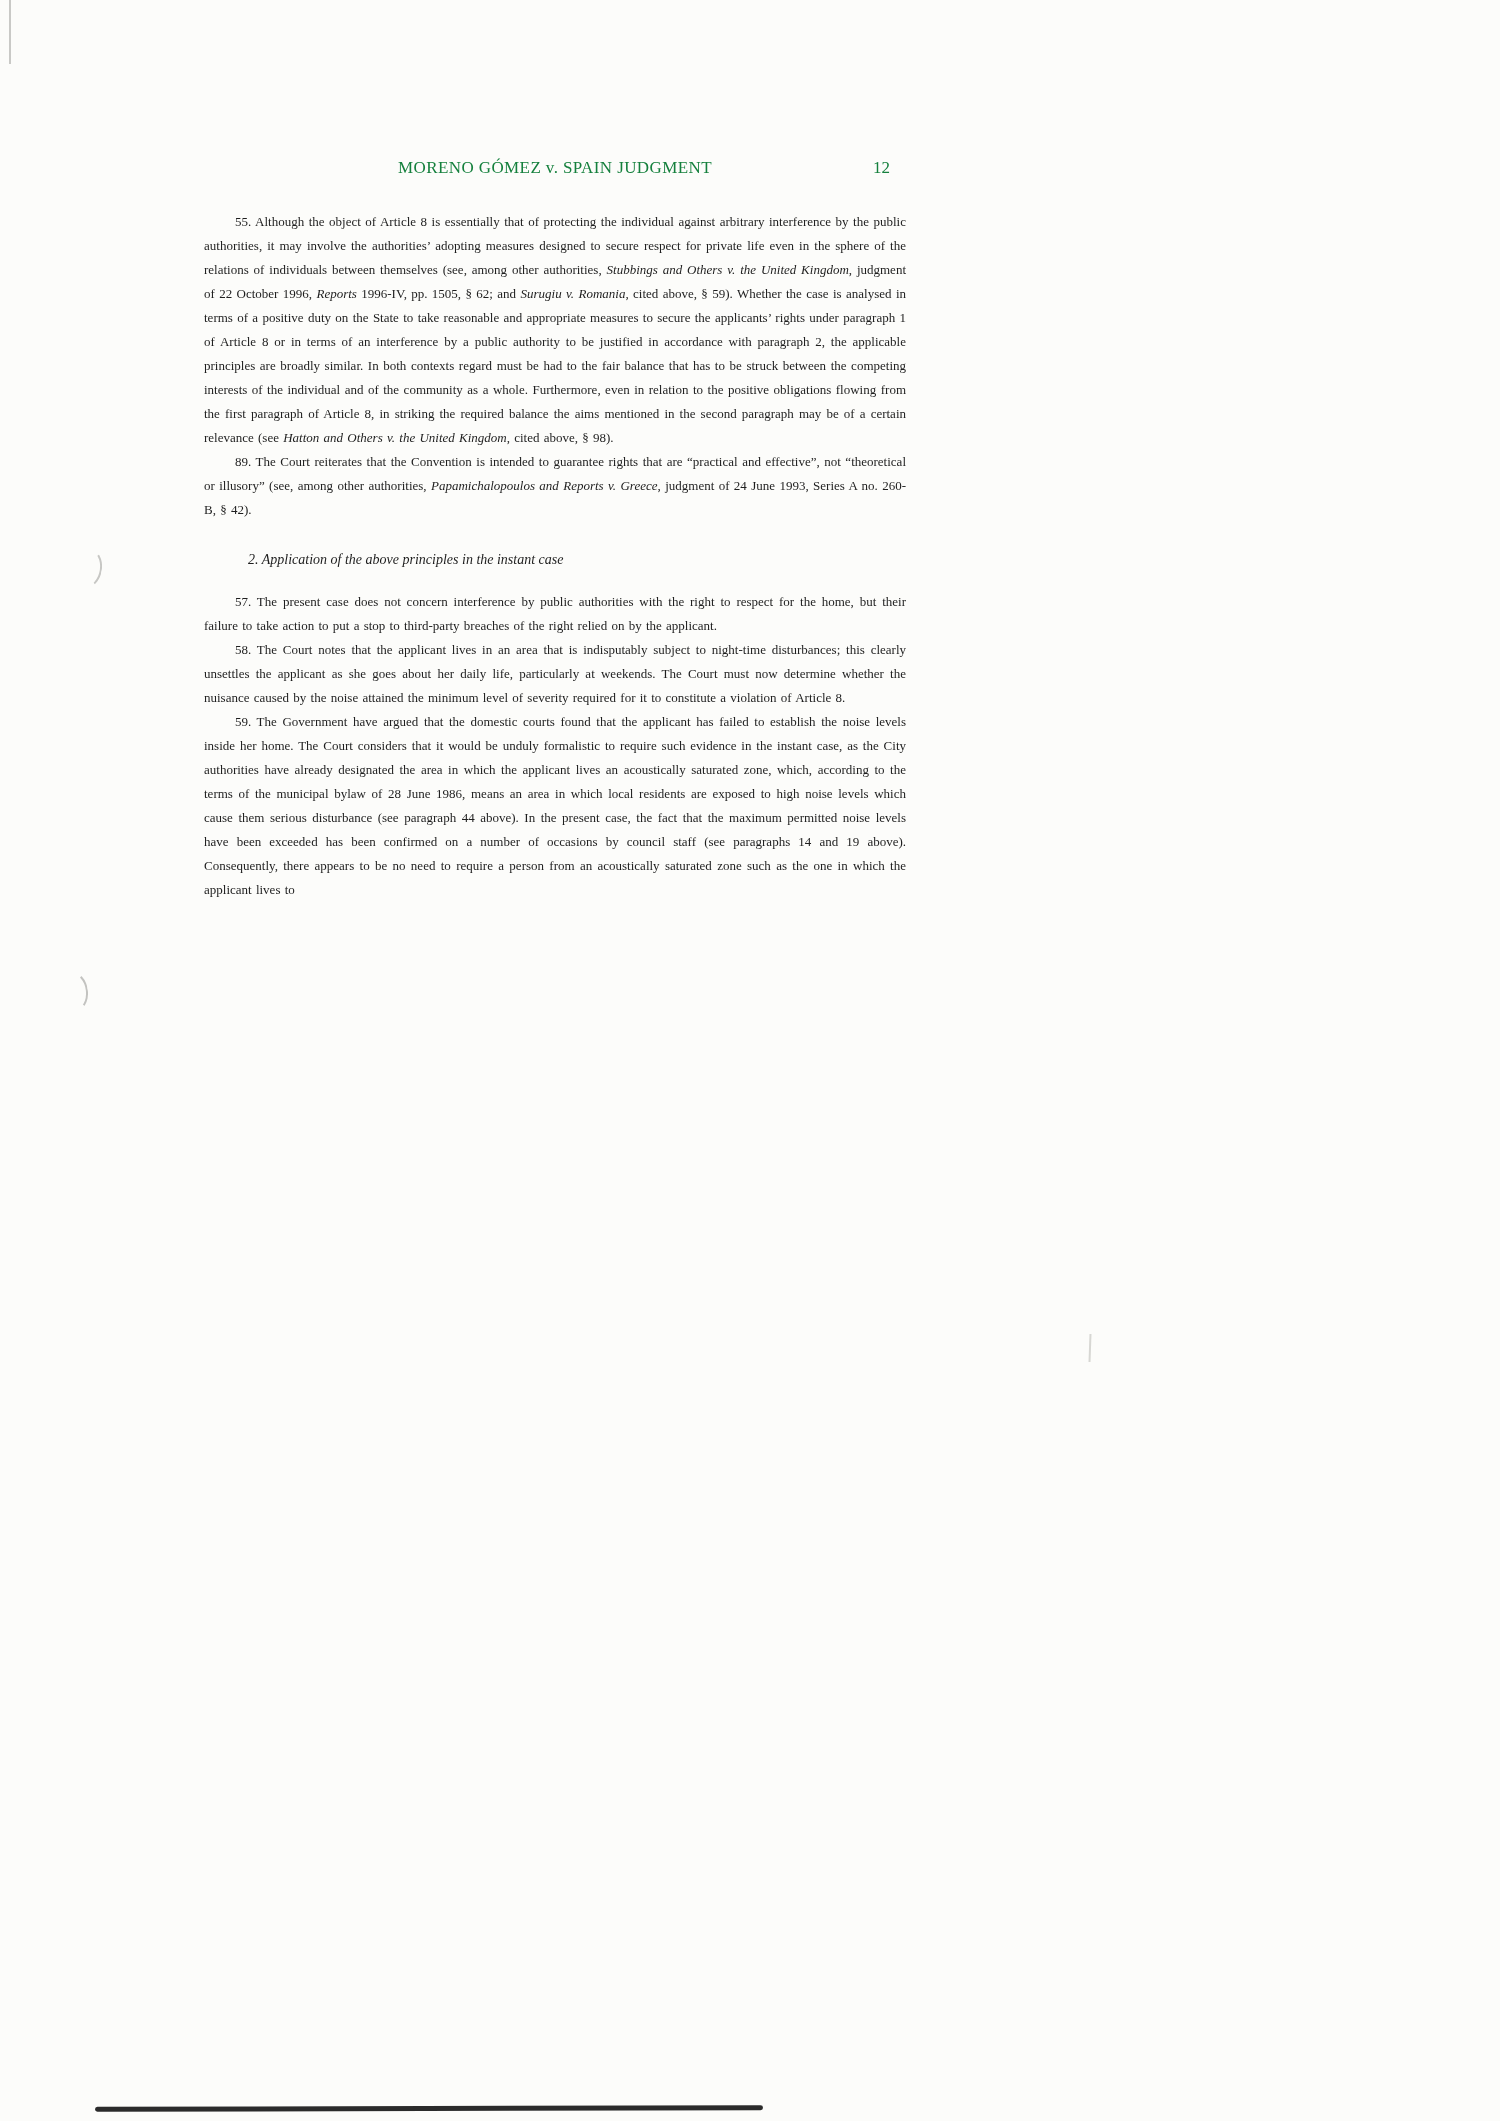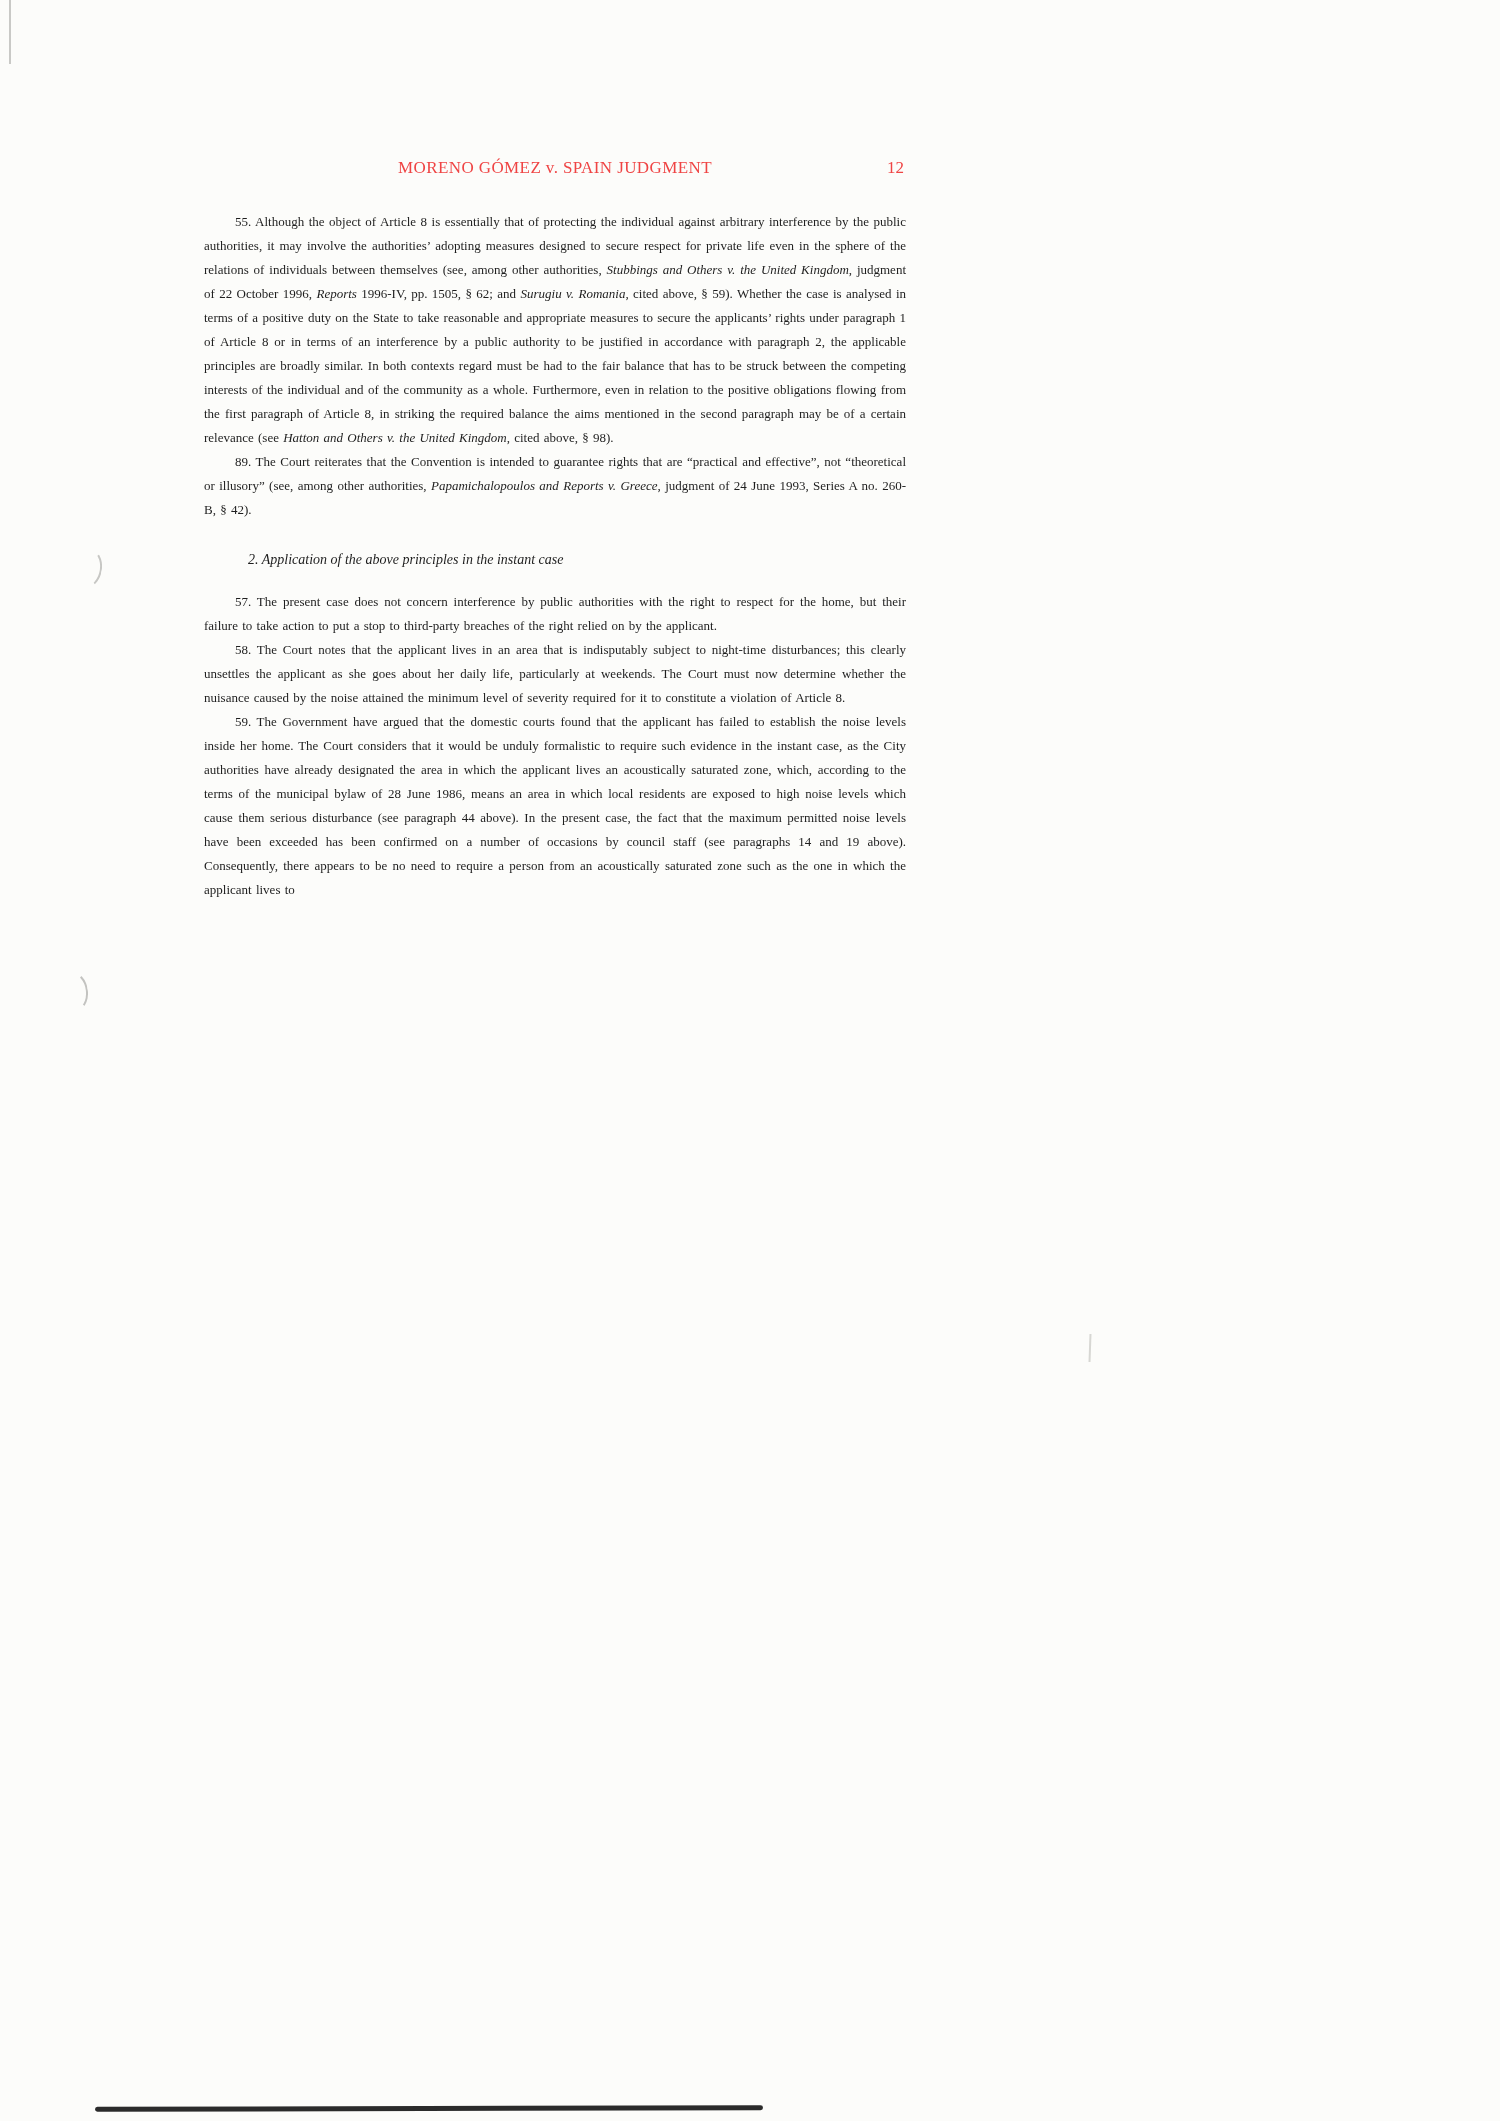--- a/index.html
+++ b/index.html
@@ -22,25 +22,25 @@
     left: 204px;
     top: 158px;
     width: 702px;
   }
   .page-header {
     position: relative;
     text-align: center;
     font-size: 17px;
     letter-spacing: 0.4px;
     margin-bottom: 32px;
-    color: #ef4444;
+    color: #15803d;
   }
   .page-number {
     position: absolute;
-    right: 2px;
+    right: 16px;
     top: 0;
     letter-spacing: 0;
   }
   .para {
     margin: 0;
     font-size: 13px;
     line-height: 24px;
     text-align: justify;
     text-indent: 31px;
     word-spacing: 1px;

